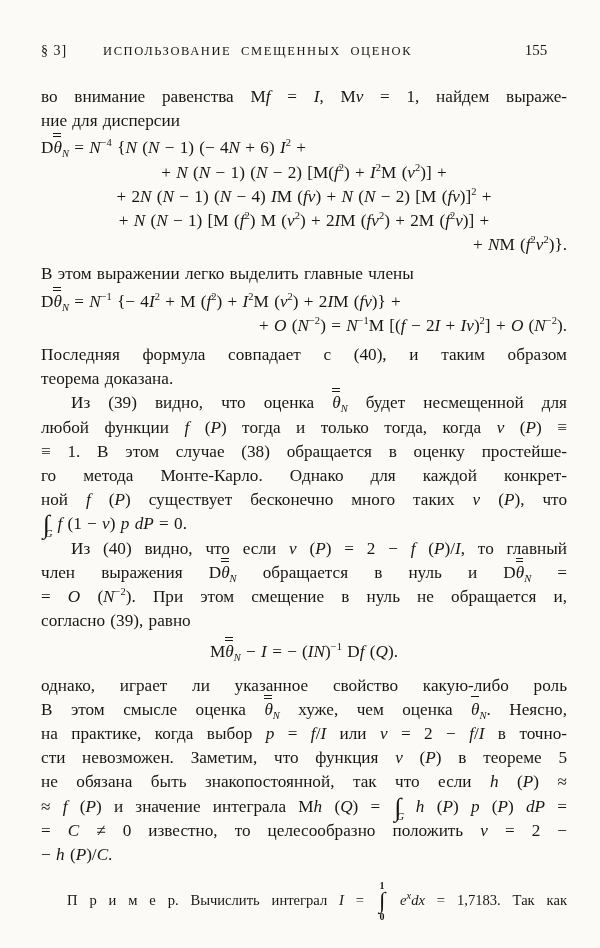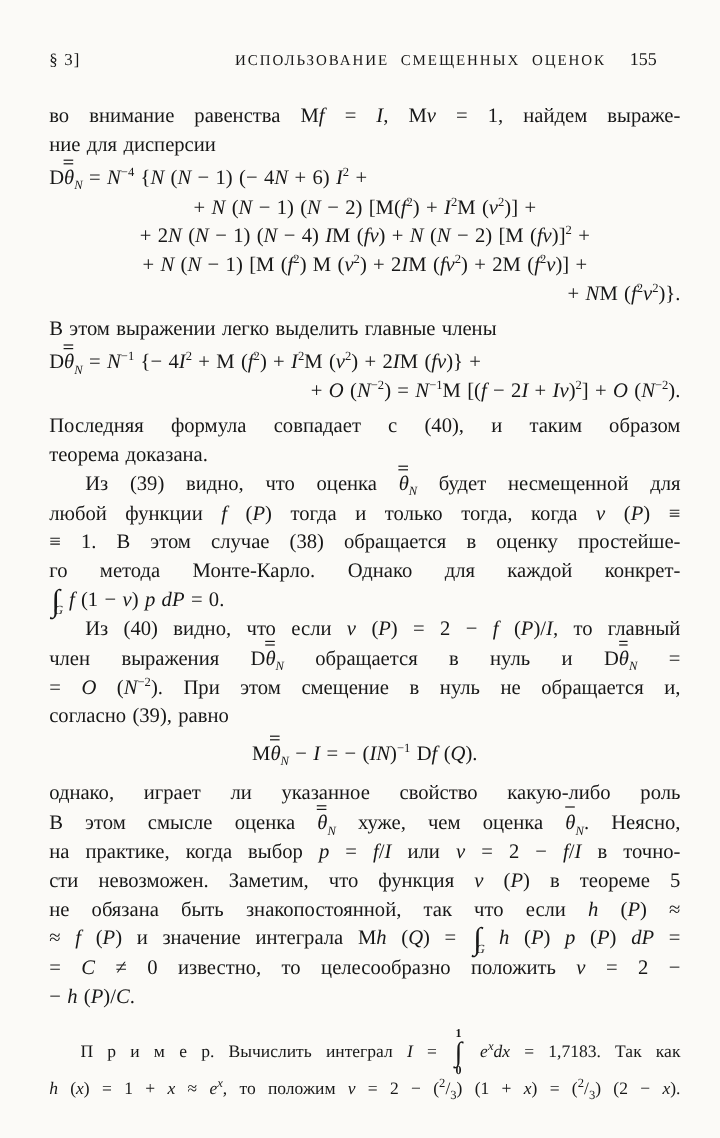--- a/index.html
+++ b/index.html
@@ -7,21 +7,21 @@
     width: 600px; height: 948px; overflow: hidden;
     background: #fbfaf7;
     font-family: "Liberation Serif", "DejaVu Serif", serif;
     color: #171717;
   }
   .page { box-sizing: border-box; width: 600px; height: 948px; padding: 42px 33px 0 41px; }
 
   
   .header { display: flex; align-items: baseline; }
   .h-sec   { width: 62px; font-size: 14px; letter-spacing: 1px; }
-  .h-title { flex: 1; text-align: right; font-size: 12.5px; letter-spacing: 1.6px; word-spacing: 5px; }
+  .h-title { flex: 1; text-align: left; font-size: 12.5px; letter-spacing: 1.6px; word-spacing: 5px; }
   .h-page  { width: 62px; text-align: center; font-size: 15px; }
 
   
   .body { margin-top: 26px; font-size: 17.2px; line-height: 24.2px; word-spacing: 1px; }
   .line { text-align: justify; text-align-last: justify; }
   .line.endline { text-align-last: left; }
   .line.indent  { padding-left: 30px; }
   .line.a-left   { text-align: left;   text-align-last: left; }
   .line.a-center { text-align: center; text-align-last: center; }
   .line.a-right  { text-align: left;  text-align-last: right; }
@@ -91,20 +91,21 @@
       </div>
       <div class="para">
         <div class="line">Последняя формула совпадает с (40), и таким образом</div>
         <div class="line endline">теорема доказана.</div>
       </div>
       <div class="para">
         <div class="line indent">Из (39) видно, что оценка <span class="bbar">θ</span><sub><i>N</i></sub> будет несмещенной для</div>
         <div class="line">любой функции <i>f</i> (<i>P</i>) тогда и только тогда, когда <i>v</i> (<i>P</i>) ≡</div>
         <div class="line">≡ 1. В этом случае (38) обращается в оценку простейше-</div>
         <div class="line">го метода Монте-Карло. Однако для каждой конкрет-</div>
+        <div class="line">ной <i>f</i> (<i>P</i>) существует бесконечно много таких <i>v</i> (<i>P</i>), что</div>
         <div class="line endline"><span class="intb"><span class="sg">∫</span><span class="bl">G</span></span> <i>f</i> (1 − <i>v</i>) <i>p</i> <i>dP</i> = 0.</div>
       </div>
       <div class="para">
         <div class="line indent">Из (40) видно, что если <i>v</i> (<i>P</i>) = 2 − <i>f</i> (<i>P</i>)/<i>I</i>, то главный</div>
         <div class="line">член выражения D<span class="bbar">θ</span><sub><i>N</i></sub> обращается в нуль и D<span class="bbar">θ</span><sub><i>N</i></sub> =</div>
         <div class="line">= <i>O</i> (<i>N</i><sup>−2</sup>). При этом смещение в нуль не обращается и,</div>
         <div class="line endline">согласно (39), равно</div>
       </div>
       <div class="formula single">
         <div class="line a-center">M<span class="bbar">θ</span><sub><i>N</i></sub> − <i>I</i> = − (<i>IN</i>)<sup>−1</sup> D<i>f</i> (<i>Q</i>).</div>
@@ -118,16 +119,15 @@
         <div class="line">≈ <i>f</i> (<i>P</i>) и значение интеграла M<i>h</i> (<i>Q</i>) = <span class="intb"><span class="sg">∫</span><span class="bl">G</span></span> <i>h</i> (<i>P</i>) <i>p</i> (<i>P</i>) <i>dP</i> =</div>
         <div class="line">= <i>C</i> ≠ 0 известно, то целесообразно положить <i>v</i> = 2 −</div>
         <div class="line endline">− <i>h</i> (<i>P</i>)/<i>C</i>.</div>
       </div>
       <div class="para small">
         <div class="line indent">П р и м е р. Вычислить интеграл <i>I</i> = <span class="bigint">
             <span class="tl">1</span>
             <span class="sg">∫</span>
             <span class="bl">0</span>
           </span> <i>e</i><sup><i>x</i></sup><i>dx</i> = 1,7183. Так как</div>
-        <div class="line"><i>h</i> (<i>x</i>) = 1 + <i>x</i> ≈ <i>e</i><sup><i>x</i></sup>, то положим <i>v</i> = 2 − (<sup>2</sup>/<sub>3</sub>) (1 + <i>x</i>) = (<sup>2</sup>/<sub>3</sub>) (2 − <i>x</i>).</div>
       </div>
     </div>
 </div>
 
 </body></html>

